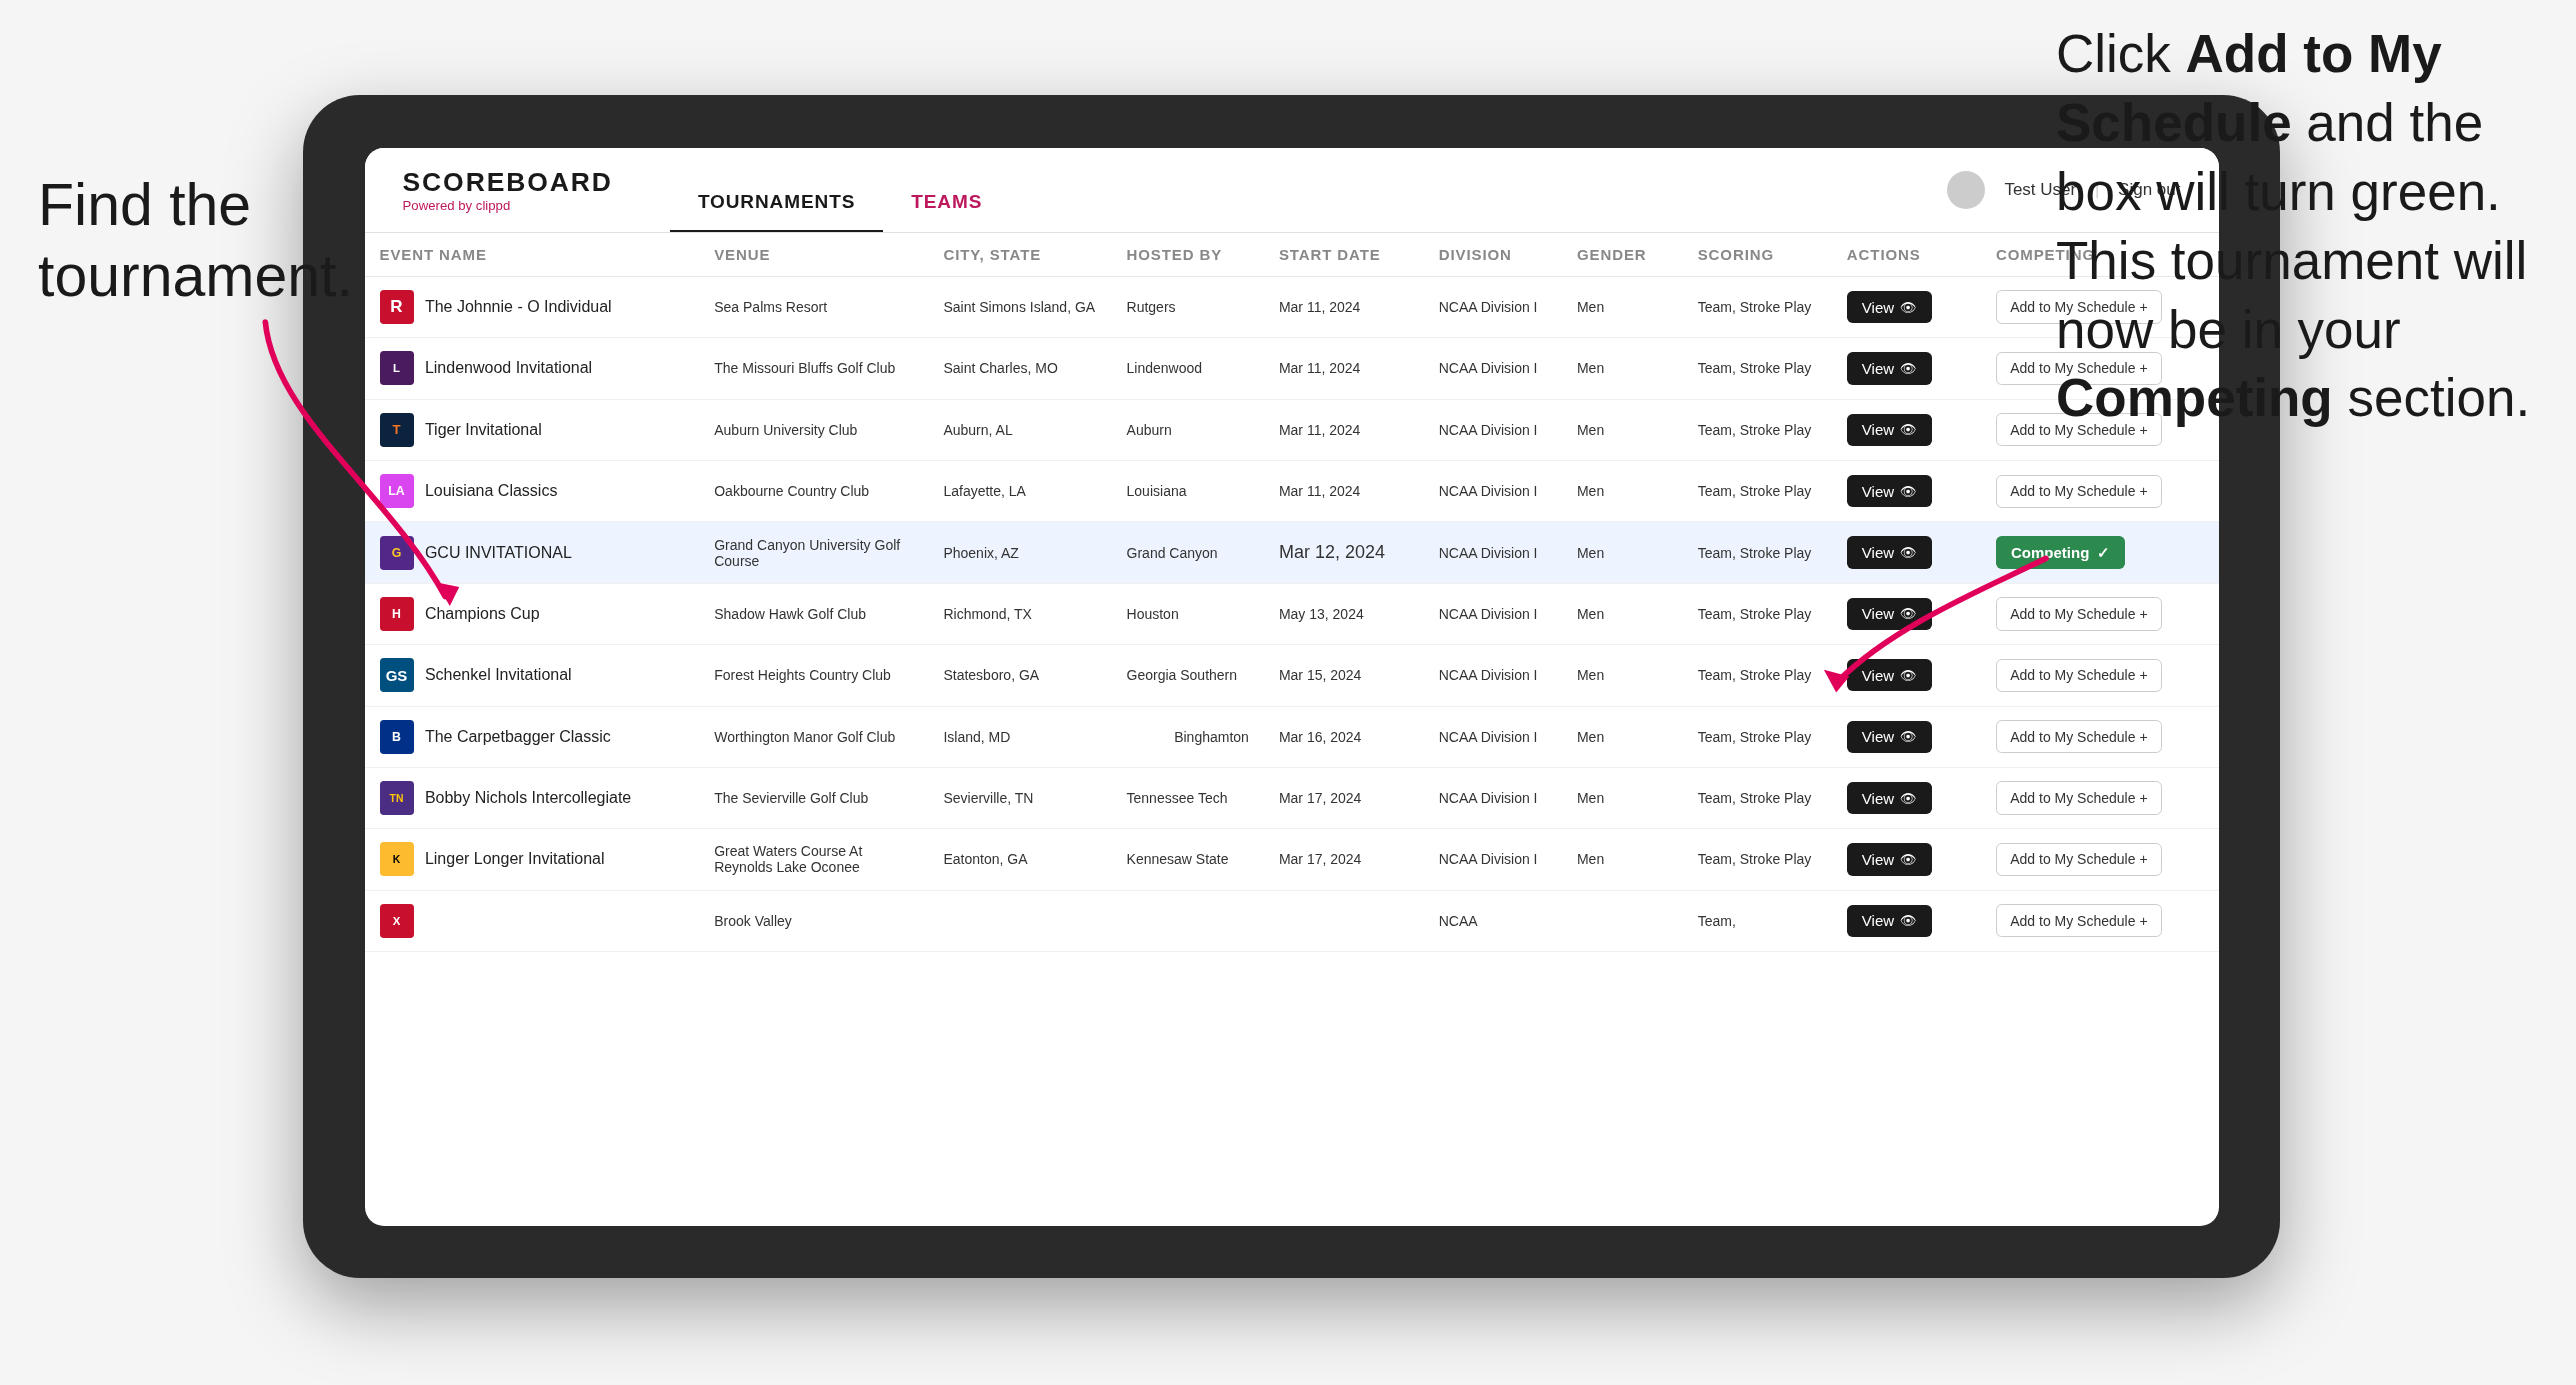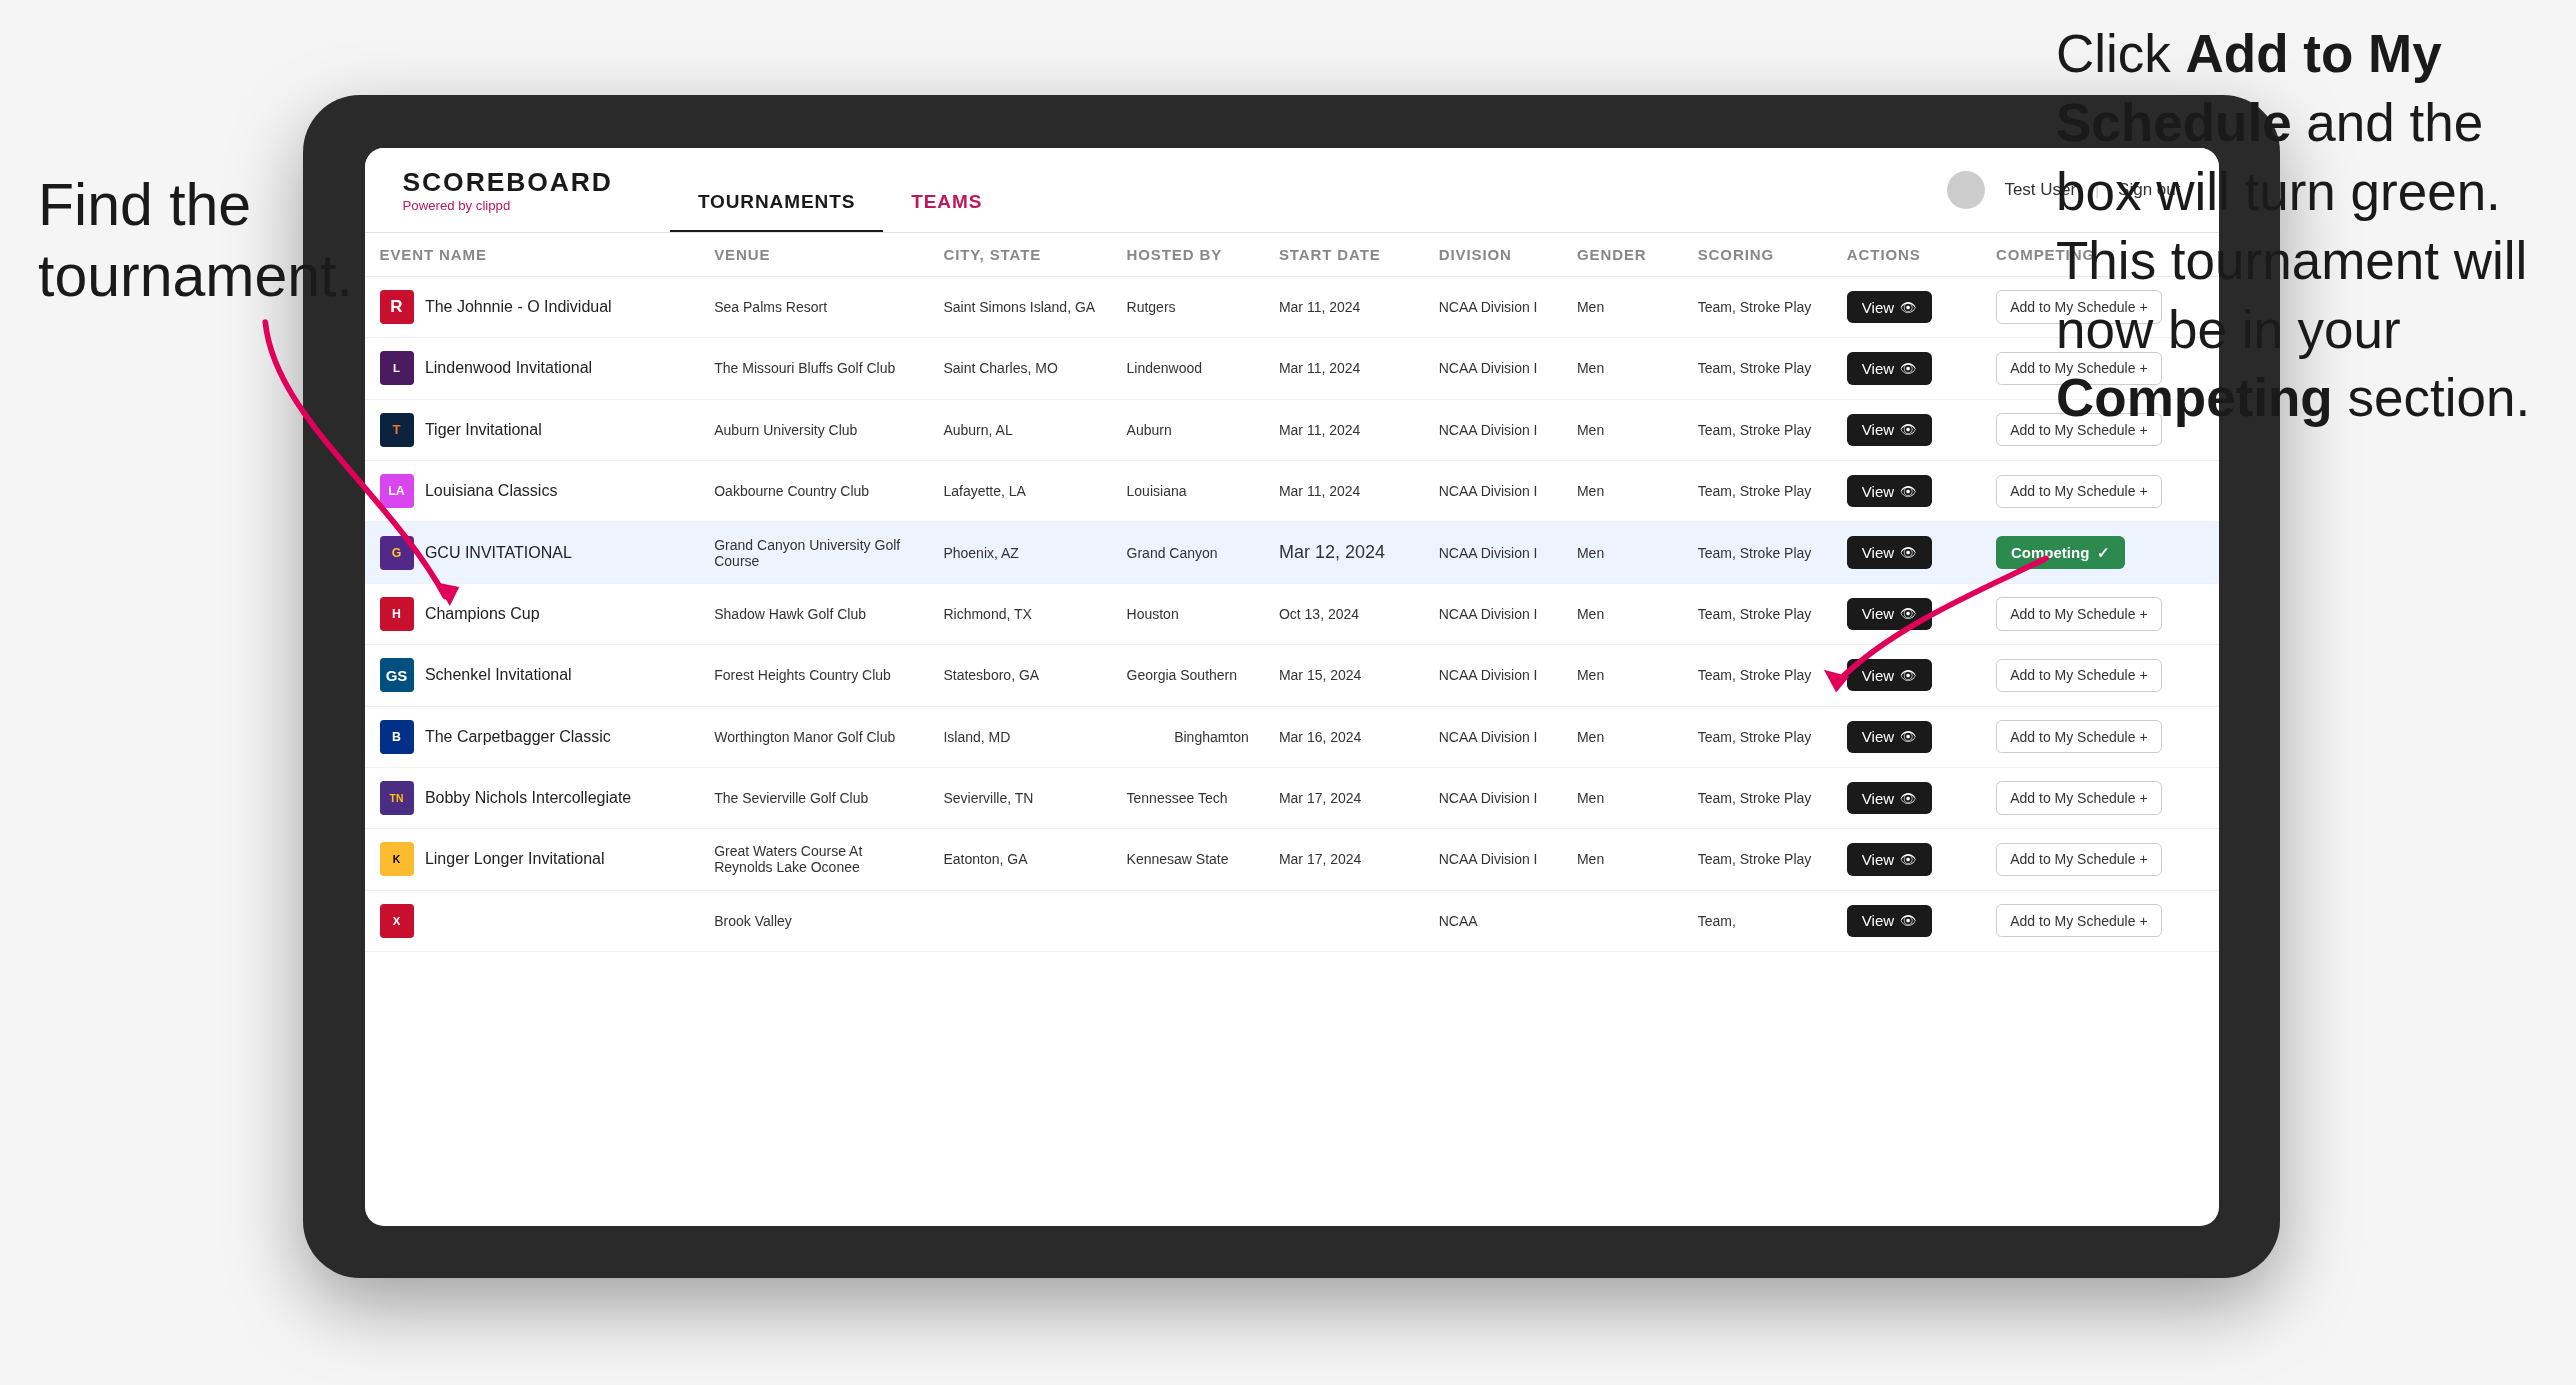--- a/index.html
+++ b/index.html
@@ -454,21 +454,21 @@
             <tr>
               <td>
       <div class="event-name-cell">
         <div class="team-logo logo-h">H</div>
         <span class="event-name-text">Champions Cup</span>
       </div>
     </td>
               <td style="font-size: 14px;">Shadow Hawk Golf Club</td>
               <td style="font-size: 14px;">Richmond, TX</td>
               <td style="font-size: 14px;">Houston</td>
-              <td style="font-size: 14px;">Oct 13, 2024</td>
+              <td style="font-size: 14px;">May 13, 2024</td>
               <td style="font-size: 14px;">NCAA Division I</td>
               <td style="font-size: 14px;">Men</td>
               <td style="font-size: 14px;">Team, Stroke Play</td>
               <td>
       <button class="view-btn">
         View <span class="eye-icon">👁</span>
       </button>
     </td>
               <td>
         <button class="add-schedule-btn">

